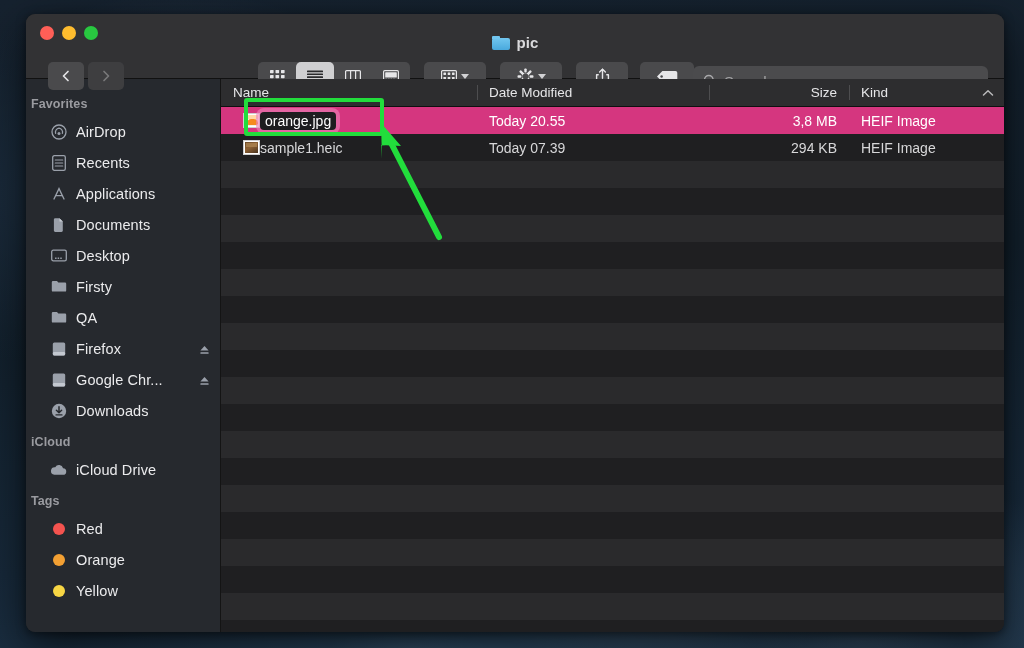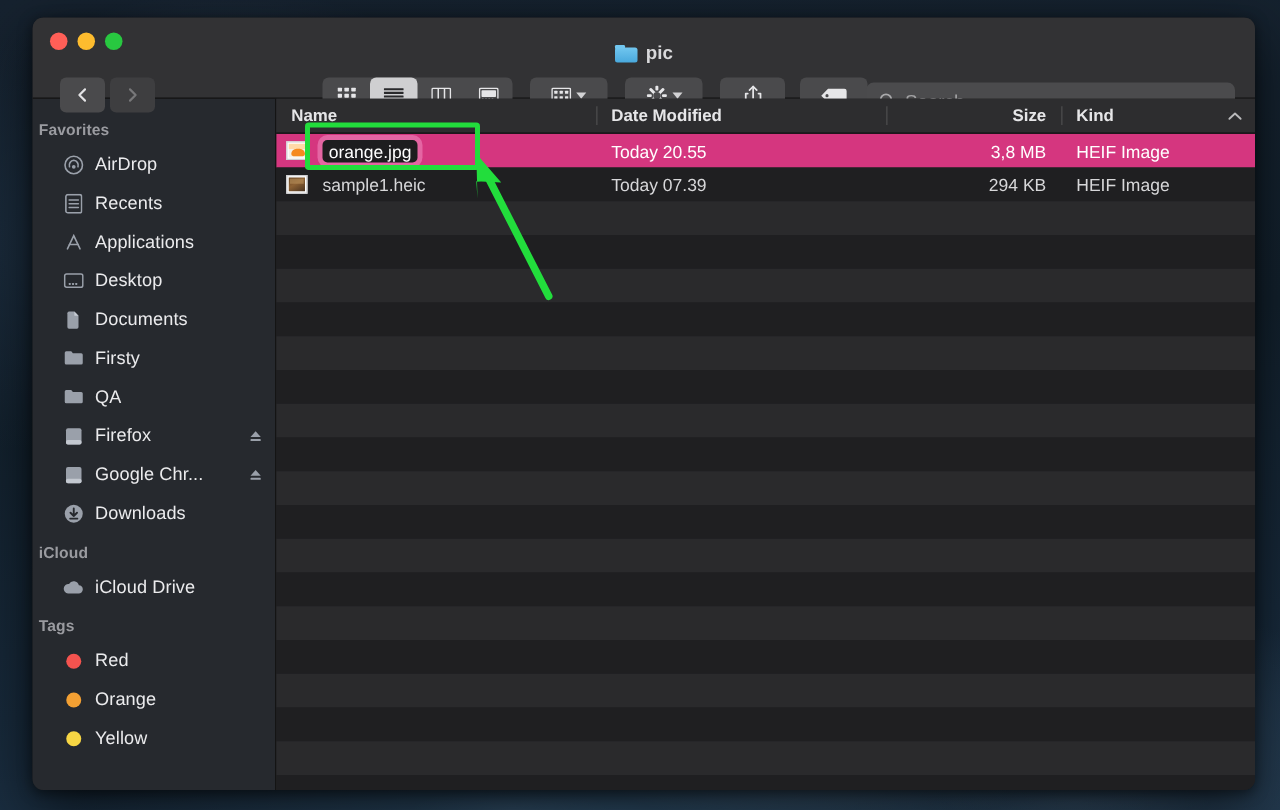--- a/index.html
+++ b/index.html
@@ -121,39 +121,39 @@
   .sb-label{ white-space:nowrap; overflow:hidden; }
   .sb-ico { width:17px; height:17px; flex:0 0 17px; display:flex; align-items:center; justify-content:center; }
   .eject { margin-left:auto; width:11px; height:11px; flex:0 0 11px; }
   .dot { width:12px; height:12px; border-radius:50%; }
 
   
   .list { flex:1; background:#1f1f21; display:flex; flex-direction:column; min-width:0; position:relative; }
   .cols {
     height:28px; flex:0 0 28px; display:flex; align-items:center;
     background:#2d2d2f; border-bottom:1px solid #0f0f10;
-    font-size:13.5px; color:#e6e6e8; font-weight:700;
+    font-size:13.5px; color:#e6e6e8; font-weight:400;
   }
   .col { position:relative; height:100%; display:flex; align-items:center; padding-left:12px; }
   .col + .col:before {
     content:''; position:absolute; left:0; top:6px; bottom:6px; width:1px; background:#4d4d4f;
   }
   .c-name { width:256px; flex:0 0 256px; }
   .c-date { width:232px; flex:0 0 232px; }
   .c-size { width:140px; flex:0 0 140px; justify-content:flex-end; padding-right:12px; padding-left:0; }
   .c-kind { flex:1; }
   .sortchev { margin-left:auto; margin-right:10px; }
 
   .rows { flex:1; overflow:hidden; }
   .row { height:27px; display:flex; align-items:center; font-size:14px; color:#d7d7d9; }
   .row.odd  { background:#2a2a2c; }
   .row.even { background:#1f1f21; }
   .row.sel  { background:#d5367f; color:#fff; }
   .cell { height:100%; display:flex; align-items:center; padding-left:12px; overflow:hidden; white-space:nowrap; }
-  .cell.name { width:256px; flex:0 0 256px; gap:12px; padding-left:8px; }
+  .cell.name { width:256px; flex:0 0 256px; gap:0; padding-left:22px; }
   .cell.date { width:232px; flex:0 0 232px;text-align:right; }
   .cell.size { width:140px; flex:0 0 140px; justify-content:flex-end; padding-right:12px; padding-left:0; }
   .cell.kind { flex:1; }
   .row.sel .cell { color:#ffffff; }
 
   .file-ico { width:17px; height:15px; flex:0 0 17px; border:1px solid #cfcfd1; background:#fff; position:relative; overflow:hidden; }
   .thumb-orange { position:absolute; inset:1px; background:linear-gradient(180deg,#ffd9a8 0 40%,#f5f0e6 40% 100%); }
   .thumb-orange:after{ content:''; position:absolute; left:2px; bottom:1px; width:11px; height:6px;
      background:#f58a1f; border-radius:5px 5px 2px 2px; }
   .thumb-heic { position:absolute; inset:1px; background:linear-gradient(150deg,#6b4a28,#8d6134 45%,#4a3420); }
@@ -344,40 +344,40 @@
           <svg width="16" height="16" viewBox="0 0 16 16" fill="none" stroke="#9aa0aa" stroke-width="1.35" stroke-linecap="round">
             <path d="M3 13 8 2.6 13 13"></path>
               <line x1="4.6" y1="9.6" x2="11.4" y2="9.6"></line>
           </svg>
         </span>
         <span class="sb-label">Applications</span>
       </div>
 
       <div class="sb-item">
         <span class="sb-ico">
+          <svg width="15" height="16" viewBox="0 0 15 16">
+            <path d="M4.2 1.2h4.3l3.3 3.3v9.1a1.3 1.3 0 0 1-1.3 1.3H4.2a1.3 1.3 0 0 1-1.3-1.3V2.5a1.3 1.3 0 0 1 1.3-1.3z" fill="#9aa0aa"></path>
+            <path d="M8.5 1.2 11.8 4.5H8.5z" fill="#c7ccd4"></path>
+          </svg>
+        </span>
+        <span class="sb-label">Documents</span>
+      </div>
+
+      <div class="sb-item">
+        <span class="sb-ico">
           <svg width="16" height="14" viewBox="0 0 16 14">
             <rect x=".7" y="1.2" width="14.6" height="10.6" rx="1.6" fill="none" stroke="#9aa0aa" stroke-width="1.3"></rect>
             <g fill="#9aa0aa">
                 <rect x="4" y="8.4" width="1.6" height="1.5" rx=".3"></rect>
                 <rect x="6.6" y="8.4" width="1.6" height="1.5" rx=".3"></rect>
                 <rect x="9.2" y="8.4" width="1.6" height="1.5" rx=".3"></rect>
               </g>
           </svg>
         </span>
         <span class="sb-label">Desktop</span>
-      </div>
-
-      <div class="sb-item">
-        <span class="sb-ico">
-          <svg width="15" height="16" viewBox="0 0 15 16">
-            <path d="M4.2 1.2h4.3l3.3 3.3v9.1a1.3 1.3 0 0 1-1.3 1.3H4.2a1.3 1.3 0 0 1-1.3-1.3V2.5a1.3 1.3 0 0 1 1.3-1.3z" fill="#9aa0aa"></path>
-            <path d="M8.5 1.2 11.8 4.5H8.5z" fill="#c7ccd4"></path>
-          </svg>
-        </span>
-        <span class="sb-label">Documents</span>
       </div>
 
       <div class="sb-item">
         <span class="sb-ico">
           <svg width="16" height="13" viewBox="0 0 16 13">
             <path d="M.8 2.2A1.2 1.2 0 0 1 2 1h4l1.3 1.6h6.7A1.2 1.2 0 0 1 15.2 3.8v6.6A1.2 1.2 0 0 1 14 11.6H2a1.2 1.2 0 0 1-1.2-1.2z" fill="#9aa0aa"></path>
           </svg>
         </span>
         <span class="sb-label">Firsty</span>
       </div>

